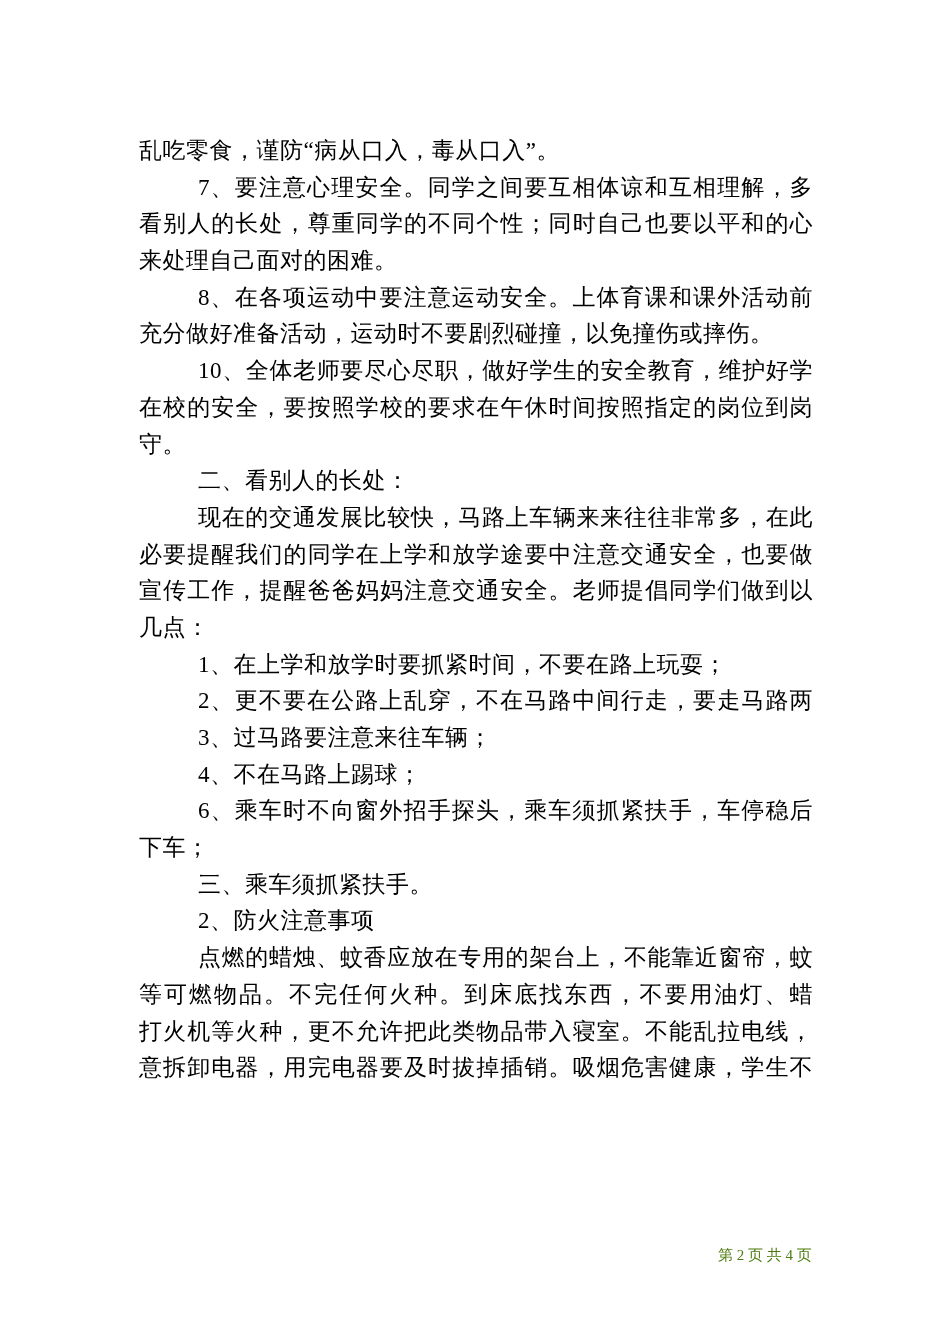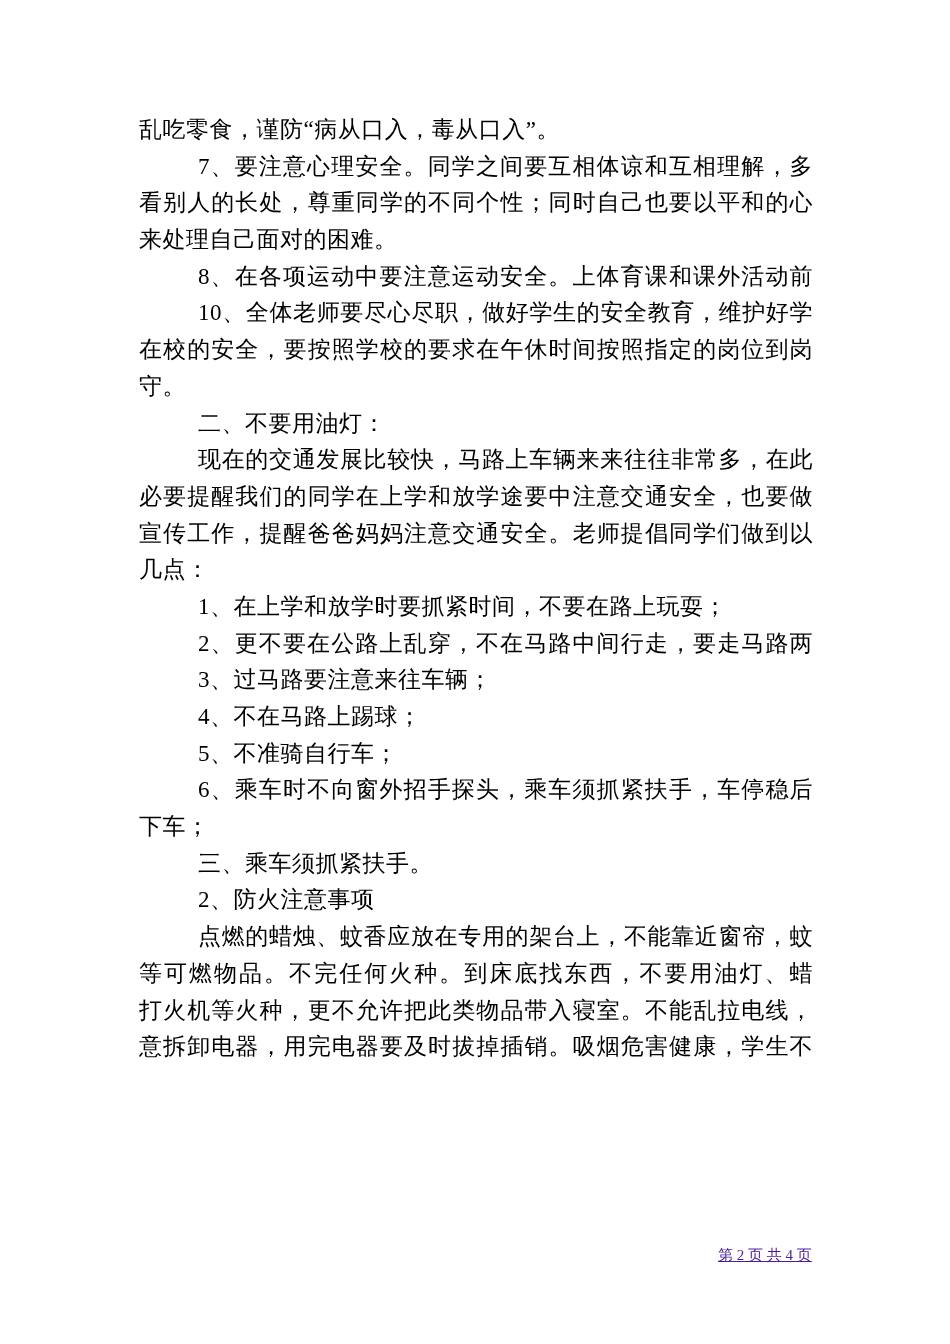--- a/index.html
+++ b/index.html
@@ -11,21 +11,21 @@
     position: relative;
     width: 950px;
     height: 1344px;
     background: #ffffff;
     overflow: hidden;
     font-family: "Liberation Serif", "DejaVu Serif", serif;
   }
   .body-text {
     position: absolute;
     left: 139px;
-    top: 112px;
+    top: 133px;
     width: 674px;
   }
   .line {
     font-size: 23px;
     line-height: 36.7px;
     height: 36.7px;
     color: #000000;
     white-space: nowrap;
     letter-spacing: 0.5px;
   }
@@ -37,47 +37,46 @@
     text-align: justify;
     text-align-last: justify;
     overflow: hidden;
   }
   .footer {
     position: absolute;
     left: 718px;
     top: 1246px;
     font-size: 15px;
     line-height: 19px;
-    color: #4c1d95;
-    text-decoration: underline;
+    color: #4d7c0f;
   }
 </style>
 </head>
 <body>
 
 <div class="page">
   <div class="body-text" id="doc-lines">
       <div class="line">乱吃零食，谨防“病从口入，毒从口入”。</div>
       <div class="line indent fill">7、要注意心理安全。同学之间要互相体谅和互相理解，多看</div>
       <div class="line fill">看别人的长处，尊重同学的不同个性；同时自己也要以平和的心态</div>
       <div class="line">来处理自己面对的困难。</div>
       <div class="line indent fill">8、在各项运动中要注意运动安全。上体育课和课外活动前要</div>
+      <div class="line">充分做好准备活动，运动时不要剧烈碰撞，以免撞伤或摔伤。</div>
       <div class="line indent fill">10、全体老师要尽心尽职，做好学生的安全教育，维护好学生</div>
       <div class="line fill">在校的安全，要按照学校的要求在午休时间按照指定的岗位到岗值</div>
       <div class="line">守。</div>
-      <div class="line indent">二、不要用油灯：</div>
+      <div class="line indent">二、看别人的长处：</div>
       <div class="line indent fill">现在的交通发展比较快，马路上车辆来来往往非常多，在此有</div>
       <div class="line fill">必要提醒我们的同学在上学和放学途要中注意交通安全，也要做好</div>
       <div class="line fill">宣传工作，提醒爸爸妈妈注意交通安全。老师提倡同学们做到以下</div>
       <div class="line">几点：</div>
       <div class="line indent">1、在上学和放学时要抓紧时间，不要在路上玩耍；</div>
       <div class="line indent fill">2、更不要在公路上乱穿，不在马路中间行走，要走马路两旁</div>
       <div class="line indent">3、过马路要注意来往车辆；</div>
       <div class="line indent">4、不在马路上踢球；</div>
-      <div class="line indent">5、不准骑自行车；</div>
       <div class="line indent fill">6、乘车时不向窗外招手探头，乘车须抓紧扶手，车停稳后再</div>
       <div class="line">下车；</div>
       <div class="line indent">三、乘车须抓紧扶手。</div>
       <div class="line indent">2、防火注意事项</div>
       <div class="line indent fill">点燃的蜡烛、蚊香应放在专用的架台上，不能靠近窗帘，蚊帐</div>
       <div class="line fill">等可燃物品。不完任何火种。到床底找东西，不要用油灯、蜡烛、</div>
       <div class="line fill">打火机等火种，更不允许把此类物品带入寝室。不能乱拉电线，随</div>
       <div class="line fill">意拆卸电器，用完电器要及时拔掉插销。吸烟危害健康，学生不要</div>
     </div>
   <div class="footer">

